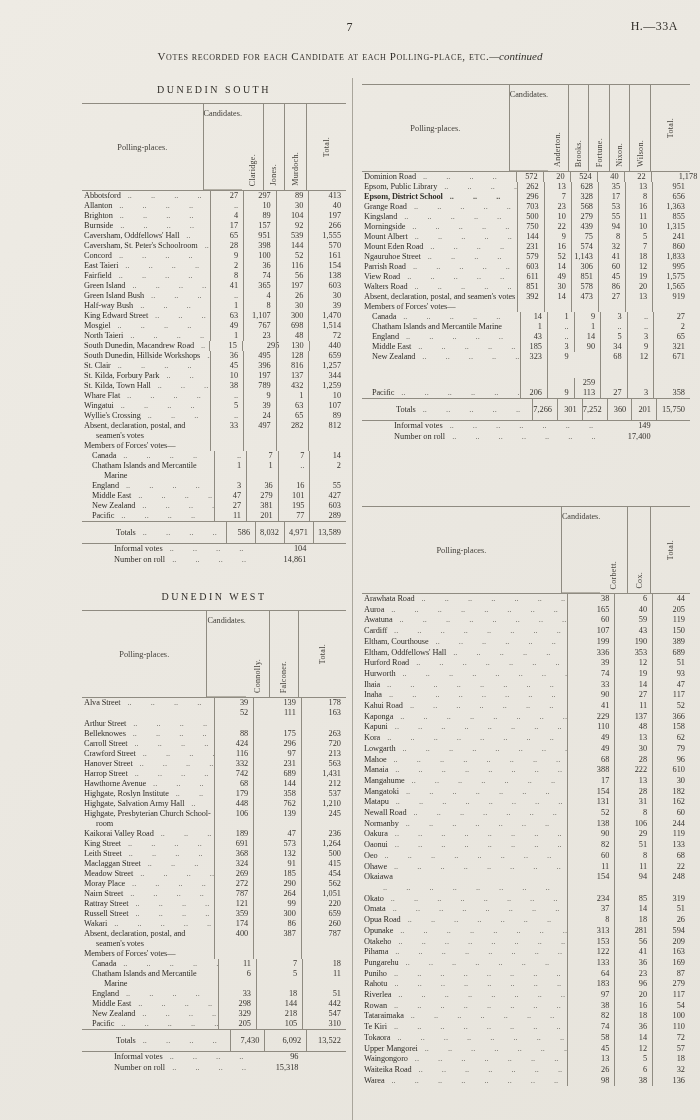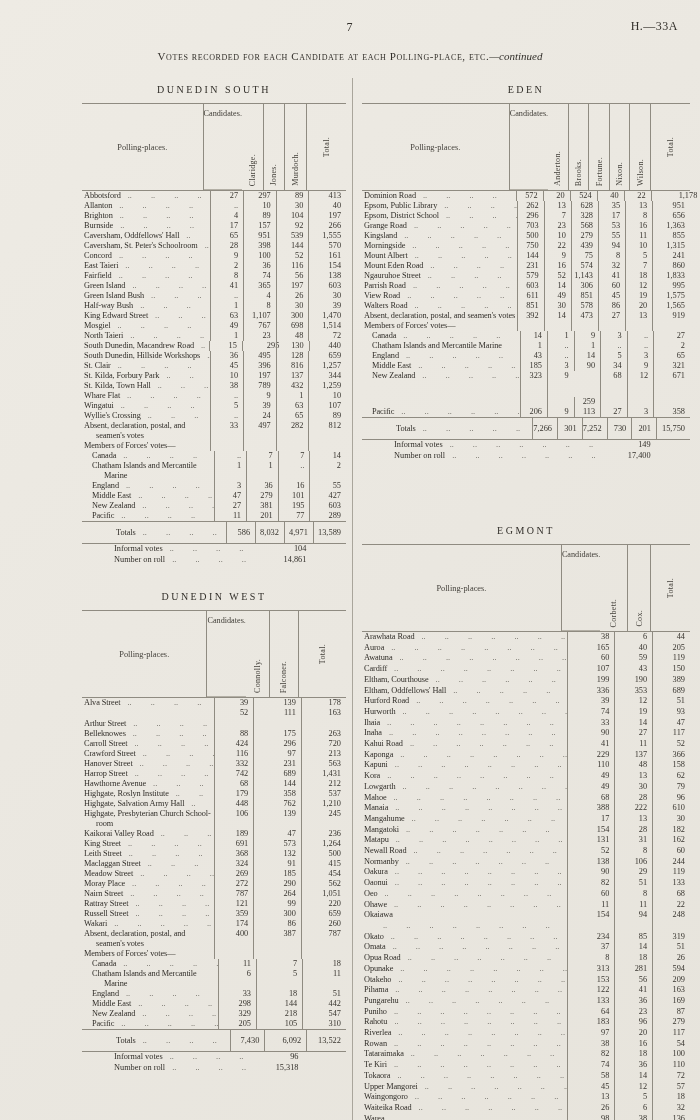--- a/index.html
+++ b/index.html
@@ -707,21 +707,20 @@
         <div class="frow">
           <span class="flabel">Number on roll</span>
           <span class="ldr">.. .. .. .. .. .. .. .. .. .. .. .. .. .. </span>
           <span class="fval" style="margin-right: 18%;">15,318</span>
         </div>
       </section>
   </div>
 
   <div class="col col-right">
     <section class="table-slot">
-        <div class="tbl-title">EDEN</div>
         <div class="tbl">
           <div class="hdr">
             <div class="ph" style="width: 45%;">Polling-places.</div>
             <div class="cand-block" style="width: 43%;">
               <div class="cand-label">Candidates.</div>
               <div class="cand-names">
                 <div class="cand-cell" style="width: 20%;">
                   <span class="vert">Anderton.</span>
                 </div>
                 <div class="cand-cell" style="width: 20%;">
@@ -761,21 +760,21 @@
                 <span class="ldr">.. .. .. .. .. .. .. .. .. .. .. .. .. .. </span>
               </div>
               <div class="vc" style="width: 8.6%;">262</div>
               <div class="vc" style="width: 8.6%;">13</div>
               <div class="vc" style="width: 8.6%;">628</div>
               <div class="vc" style="width: 8.6%;">35</div>
               <div class="vc" style="width: 8.6%;">13</div>
               <div class="vc" style="width: 12%;">951</div>
             </div>
             <div class="row">
-              <div class="nc" style="width: 45%;">
+              <div class="nc" style="width: 45%; font-weight: bold;">
                 <span class="nm">Epsom, District School</span>
                 <span class="ldr">.. .. .. .. .. .. .. .. .. .. .. .. .. .. </span>
               </div>
               <div class="vc" style="width: 8.6%;">296</div>
               <div class="vc" style="width: 8.6%;">7</div>
               <div class="vc" style="width: 8.6%;">328</div>
               <div class="vc" style="width: 8.6%;">17</div>
               <div class="vc" style="width: 8.6%;">8</div>
               <div class="vc" style="width: 12%;">656</div>
             </div>
@@ -982,38 +981,37 @@
             </div>
           </div>
           <div class="row totals">
             <div class="nc" style="width: 45%;">
               <span class="nm">Totals</span>
               <span class="ldr">.. .. .. .. .. .. .. .. .. .. .. .. .. .. </span>
             </div>
             <div class="vc" style="width: 8.6%;">7,266</div>
             <div class="vc" style="width: 8.6%;">301</div>
             <div class="vc" style="width: 8.6%;">7,252</div>
-            <div class="vc" style="width: 8.6%;">730</div>
+            <div class="vc" style="width: 8.6%;">360</div>
             <div class="vc" style="width: 8.6%;">201</div>
             <div class="vc" style="width: 12%;">15,750</div>
           </div>
         </div>
         <div class="frow">
           <span class="flabel">Informal votes</span>
           <span class="ldr">.. .. .. .. .. .. .. .. .. .. .. .. .. .. </span>
           <span class="fval" style="margin-right: 12%;">149</span>
         </div>
         <div class="frow">
           <span class="flabel">Number on roll</span>
           <span class="ldr">.. .. .. .. .. .. .. .. .. .. .. .. .. .. </span>
           <span class="fval" style="margin-right: 12%;">17,400</span>
         </div>
       </section>
     <section class="table-slot gap-lg">
-        <div class="tbl-title">EGMONT</div>
         <div class="tbl">
           <div class="hdr">
             <div class="ph" style="width: 61%;">Polling-places.</div>
             <div class="cand-block" style="width: 27%;">
               <div class="cand-label">Candidates.</div>
               <div class="cand-names">
                 <div class="cand-cell" style="width: 55.5556%;">
                   <span class="vert">Corbett.</span>
                 </div>
                 <div class="cand-cell" style="width: 44.4444%;">

